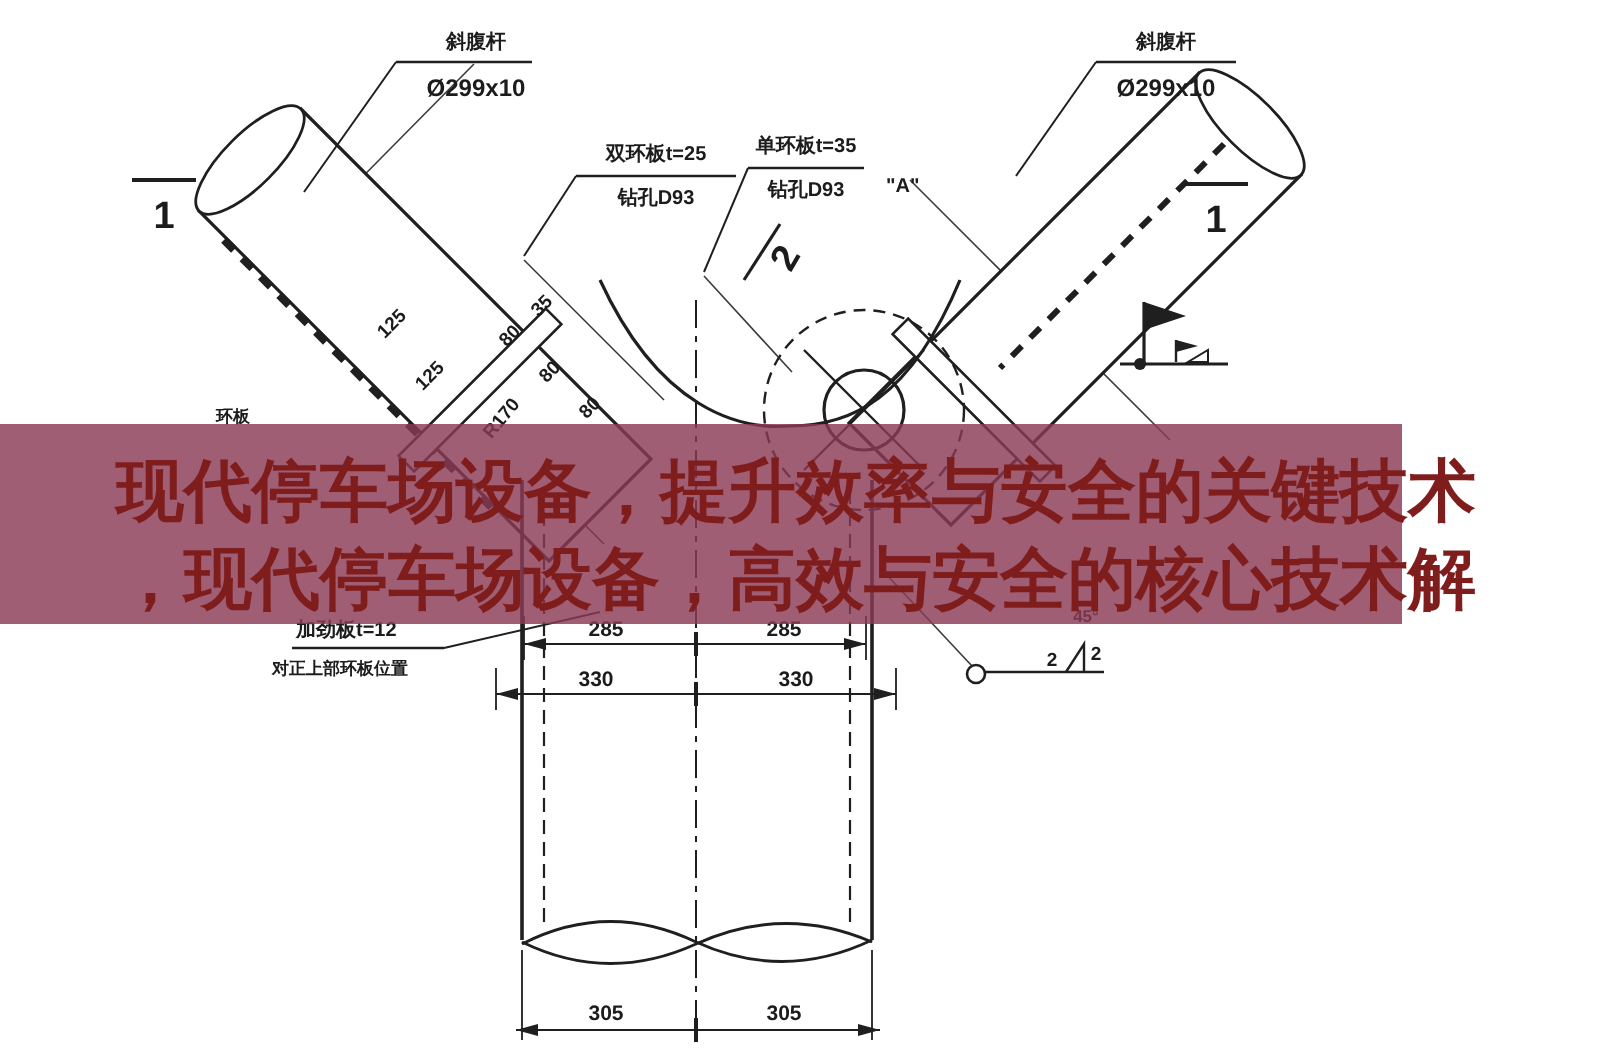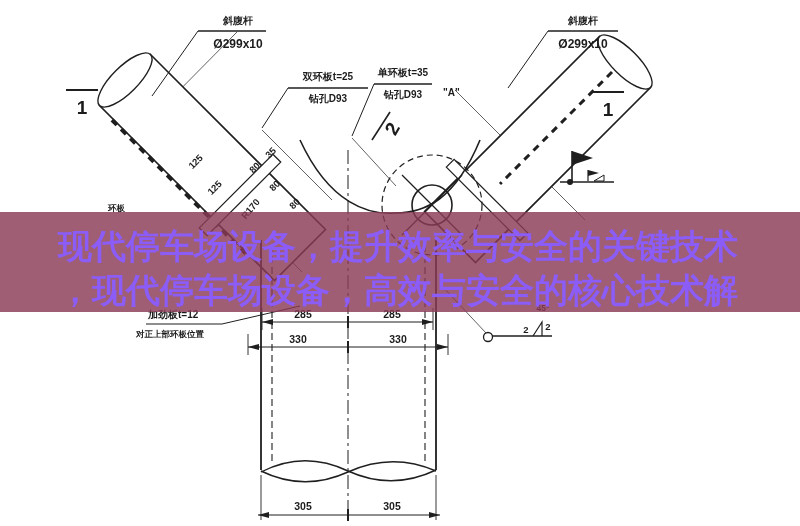--- a/index.html
+++ b/index.html
@@ -6,22 +6,22 @@
   .stage{position:relative;width:800px;height:526px;background:#ffffff;overflow:hidden;
          font-family:"Liberation Sans", sans-serif;}
   svg{position:absolute;left:0;top:0;}
   svg text{fill:#1c1c1c;font-family:"Liberation Sans", sans-serif;}
   .cad-label{font-size:10px;font-weight:bold;}
   .cad-spec{font-size:12px;font-weight:bold;}
   .cad-dim{font-size:10.5px;font-weight:bold;}
   .cad-dim-sm{font-size:9.5px;font-weight:bold;}
   .cad-section{font-size:19px;font-weight:bold;}
   .cad-tiny{font-size:8.5px;font-weight:bold;}
-  .overlay-band{position:absolute;left:0;top:212px;width:800px;height:100px;z-index:5;
-                background:rgba(139,58,85,0.82);color:#8b5cf6;
+  .overlay-band{position:absolute;left:0;top:212px;width:701px;height:100px;z-index:5;
+                background:rgba(139,58,85,0.82);color:#7f1d1d;
                 padding:12px 0 0 58px;box-sizing:border-box;}
   .overlay-line{font-size:34px;line-height:44px;font-weight:bold;white-space:nowrap;
                 letter-spacing:0px;}
 </style>
 </head>
 <body>
 
 <div class="stage">
 
   <svg width="800" height="526" viewBox="0 0 800 526">

